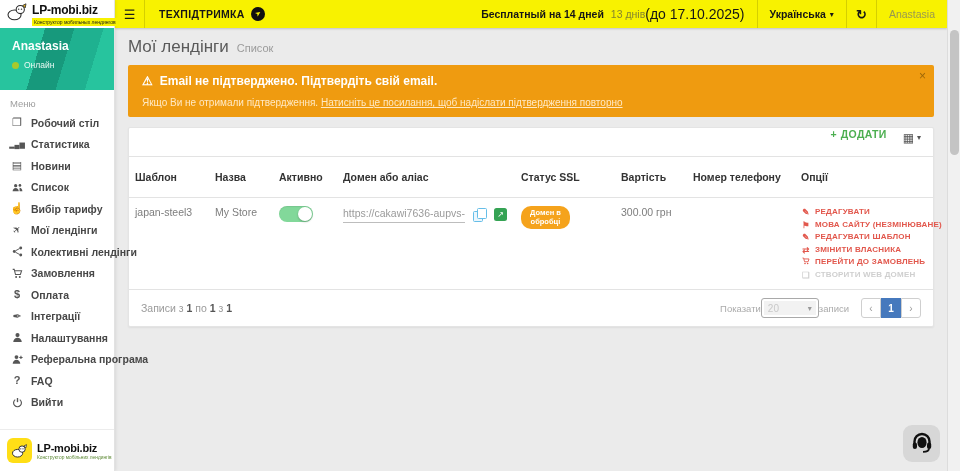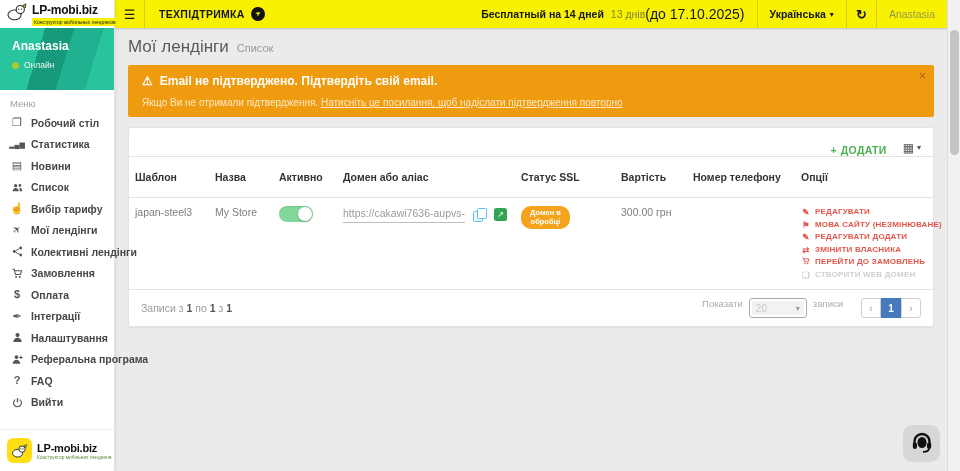--- a/index.html
+++ b/index.html
@@ -86,21 +86,21 @@
   .page-sub { font-size:11px; color:#9b9b9b; }
 
   .banner { position:relative; background:#EF9B10; border-radius:2px; padding:9px 26px 9px 14px; }
   .banner .b1 { display:flex; align-items:center; gap:7px; color:#fff; font-weight:700; font-size:12px; }
   .banner .b1 .w { font-size:12px; }
   .banner .b2 { margin-top:9px; font-size:10px; color:#FFE9C4; }
   .banner .b2 a { color:#FFE9C4; text-decoration:underline; cursor:pointer; }
   .banner .close { position:absolute; top:5px; right:8px; font-size:12px; color:rgba(90,60,0,.55); cursor:pointer; line-height:1; }
 
   .card { background:#fff; margin-top:10px; border:1px solid #E4E4E4; border-radius:2px; box-shadow:0 1px 2px rgba(0,0,0,.06); }
-  .card-toolbar { height:28px; display:flex; align-items:flex-end; justify-content:flex-end; gap:16px; padding:0 12px; }
+  .card-toolbar { height:28px; display:flex; align-items:flex-start; justify-content:flex-end; gap:16px; padding:0 12px; }
   .add-btn { display:flex; align-items:center; gap:4px; color:#4CAF50; font-size:10.5px; font-weight:700; letter-spacing:.3px; cursor:pointer; }
   .grid-toggle { display:flex; align-items:center; gap:3px; cursor:pointer; }
   .grid-toggle .caret { color:#555; }
 
   table.grid { width:100%; border-collapse:collapse; table-layout:fixed; }
   table.grid th { text-align:left; font-size:10.5px; font-weight:700; color:#333; padding:14px 6px; border-top:1px solid #E3E3E3; border-bottom:1px solid #E3E3E3; }
   table.grid td { padding:8px 6px; vertical-align:top; font-size:10.5px; color:#7d7d7d; }
   col.c1{width:80px} col.c2{width:64px} col.c3{width:64px} col.c4{width:178px} col.c5{width:100px} col.c6{width:72px} col.c7{width:108px}
 
   .toggle { position:relative; width:34px; height:16px; border-radius:9px; background:#82D89A; display:inline-block; cursor:pointer; box-shadow:inset 0 1px 1px rgba(0,0,0,.08); }
@@ -118,21 +118,21 @@
 
   ul.opts { list-style:none; }
   ul.opts li { display:flex; align-items:center; gap:4px; color:#E2574C; font-size:8px; font-weight:700; letter-spacing:.2px; line-height:12.5px; cursor:pointer; white-space:nowrap; }
   ul.opts li .oic { font-size:8.5px; width:10px; text-align:center; flex:none; }
   ul.opts li .oic svg { width:8px; height:8px; fill:currentColor; }
   ul.opts li.disabled { color:#CFCFCF; cursor:default; }
 
   .card-footer { border-top:1px solid #E3E3E3; padding:8px 12px; display:flex; align-items:center; justify-content:space-between; }
   .records { font-size:10.5px; color:#9a9a9a; }
   .records b { color:#555; font-weight:700; }
-  .cf-right { display:flex; align-items:flex-start; gap:6px; }
+  .cf-right { display:flex; align-items:center; }
   .cf-lbl { font-size:9.5px; color:#ABABAB; }
   .len-select { width:58px; height:20px; background:#F2F2F2; border:1px solid #A9A9A9; border-radius:3px; box-shadow:inset 0 0 0 2px #fff; display:flex; align-items:center; justify-content:space-between; padding:0 6px; cursor:pointer; }
   .len-select .val { font-size:10px; color:#C9C9C9; }
   .len-select .caret { color:#9a9a9a; }
   .pager { display:flex; margin-left:12px; }
   .pg { min-width:20px; height:20px; display:flex; align-items:center; justify-content:center; font-size:10px; border:1px solid #CFCFCF; background:#fff; color:#9a9a9a; cursor:pointer; }
   .pg.prev { border-radius:3px 0 0 3px; }
   .pg.next { border-radius:0 3px 3px 0; }
   .pg.active { background:#4679BD; border-color:#4679BD; color:#fff; font-weight:700; }
 
@@ -385,21 +385,21 @@
                 <li data-name="option-edit">
                   <span class="oic" data-name="edit-icon"></span>
                   <span>РЕДАГУВАТИ</span>
                 </li>
                 <li data-name="option-site-language">
                   <span class="oic" data-name="flag-icon"></span>
                   <span>МОВА САЙТУ (НЕЗМІНЮВАНЕ)</span>
                 </li>
                 <li data-name="option-edit-template">
                   <span class="oic" data-name="edit-icon"></span>
-                  <span>РЕДАГУВАТИ ДОДАТИ</span>
+                  <span>РЕДАГУВАТИ ШАБЛОН</span>
                 </li>
                 <li data-name="option-change-owner">
                   <span class="oic" data-name="swap-icon"></span>
                   <span>ЗМІНИТИ ВЛАСНИКА</span>
                 </li>
                 <li data-name="option-go-to-orders">
                   <span class="oic" data-name="cart-icon">
                     <svg viewBox="0 0 16 16">
                         <path d="M1 2h2.2l1.9 7.5h7.1l1.8-5.6H4" fill="none" stroke="currentColor" stroke-width="1.8"></path>
                         <circle cx="6" cy="13" r="1.6"></circle>

